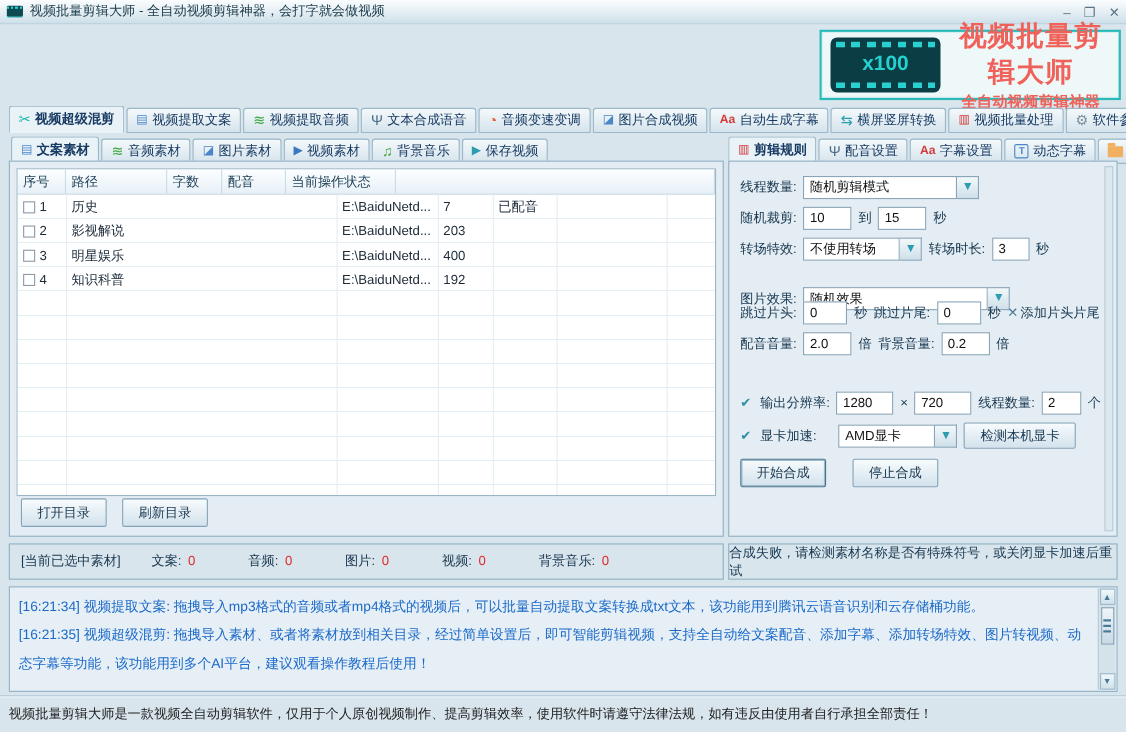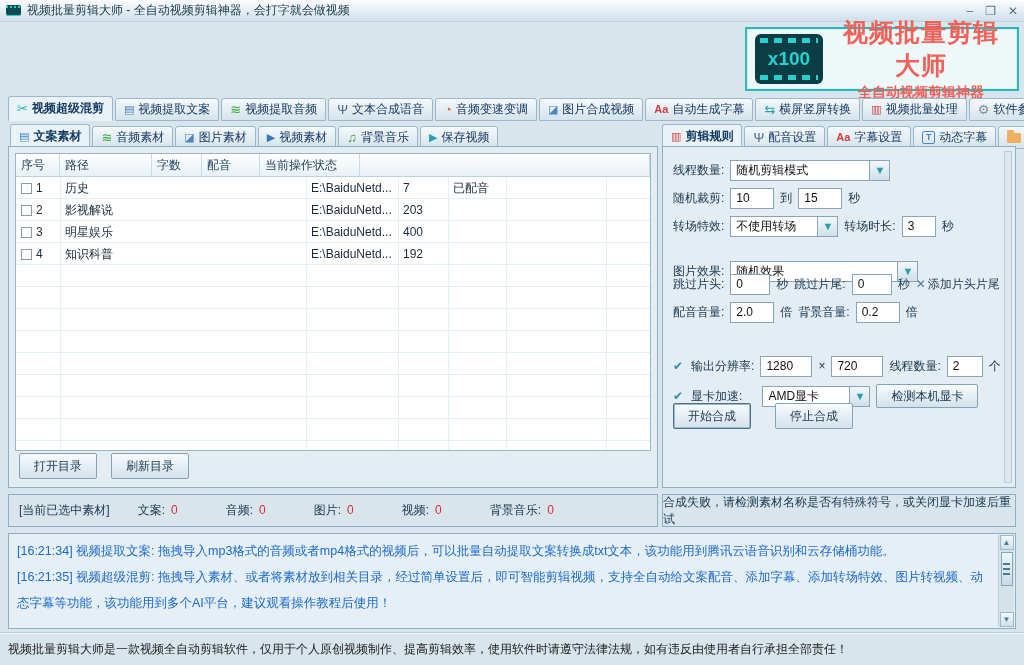--- a/index.html
+++ b/index.html
@@ -16,21 +16,21 @@
     background-image:repeating-linear-gradient(90deg,#2ad0d0 0 2px,transparent 2px 4px);
     background-size:100% 2px; background-repeat:no-repeat; background-position:0 1px;
     box-shadow:inset 0 -1px 0 #2ad0d0; }
   .title-text { font-size:12px; color:#20404e; }
   .winctrls { margin-left:auto; display:flex; gap:12px; color:#5b7486; font-size:12px; }
   .winctrls span { cursor:default; line-height:20px; }
   
   .banner { position:absolute; right:5px; top:27px; width:274px; height:64px;
     border:2px solid #29b9b9; background:#eef8f9; box-shadow:0 0 0 1px #d7eef0 inset;
     display:flex; align-items:center; padding:5px 8px; gap:10px; }
-  .film { width:68px; height:50px; background:#0b3e44; border-radius:6px; position:relative;
+  .film { width:100px; height:50px; background:#0b3e44; border-radius:6px; position:relative;
     display:flex; align-items:center; justify-content:center; flex-shrink:0; }
   .film .perf { position:absolute; left:5px; right:5px; height:5px;
     background-image:repeating-linear-gradient(90deg,#2ad0d0 0 8px,transparent 8px 14px); }
   .film .perf.top { top:4px; } .film .perf.bot { bottom:4px; }
   .film .x100 { color:#25d0d0; font-weight:bold; font-size:19px; }
   .banner-text { flex:1; text-align:center; }
   .banner-title { color:#f0615a; font-size:25px; font-weight:bold; letter-spacing:1px; }
   .banner-sub { color:#f0615a; font-size:14px; font-weight:bold; margin-top:2px; }
   
   .tabstrip { position:absolute; display:flex; gap:2px; align-items:flex-end; }
@@ -351,21 +351,21 @@
   </div>
   <div class="rrow" style="top:238px">
     <span class="chk">✔</span>
     <span>显卡加速:</span>
     <span class="sel" style="margin-left:14px">
       <span class="inp" style="width:88px">AMD显卡</span>
       <span class="drop">▼</span>
     </span>
     <span class="btn" style="height:24px">检测本机显卡</span>
   </div>
-  <div class="rrow" style="top:258px; gap:24px">
+  <div class="rrow" style="top:272px; gap:24px">
     <span class="btn btn-focus">开始合成</span>
     <span class="btn">停止合成</span>
   </div>
   <div class="rscroll"></div>
 </div>
 
 <div class="sel-bar">
   <span class="sel-label">[当前已选中素材]</span>
   <span class="sel-item"><span>文案:</span><b>0</b></span>
   <span class="sel-item"><span>音频:</span><b>0</b></span>

